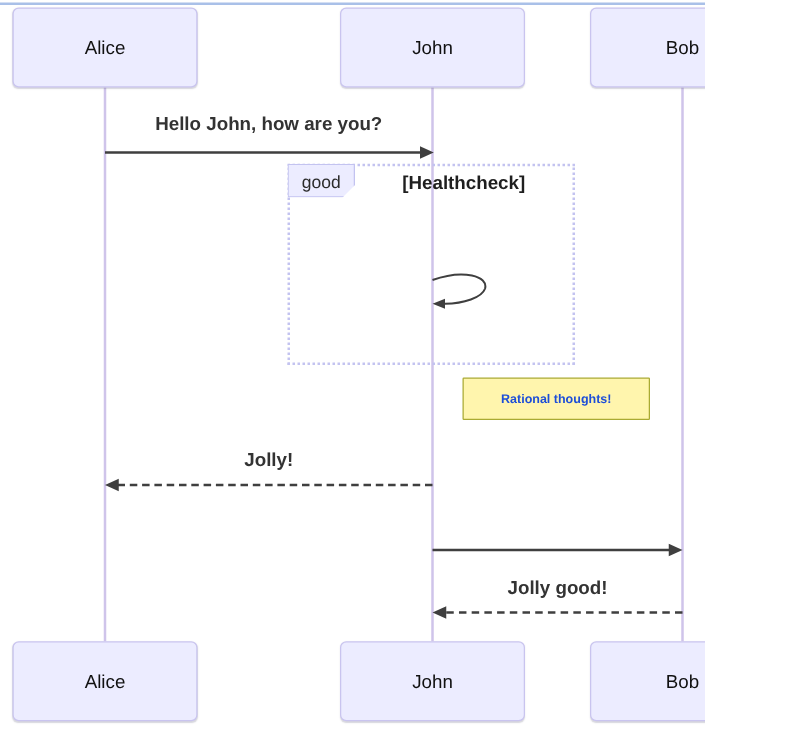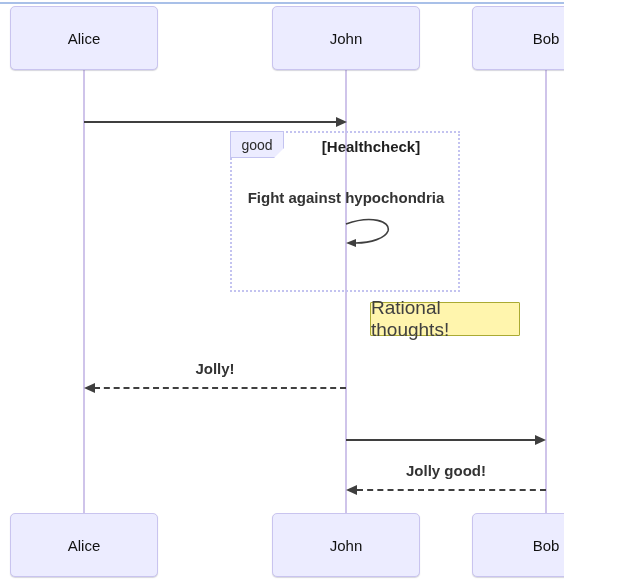--- a/index.html
+++ b/index.html
@@ -37,21 +37,21 @@
     font-size:14px;color:#2b2b2b;
   }
   .loop-condition{
     position:absolute;left:371px;top:138px;transform:translateX(-50%);
     font-size:15px;color:#1f1f1f;white-space:nowrap;font-weight:bold;
   }
   .note-box{
     position:absolute;left:370px;top:302px;width:150px;height:34px;
     background:#fff5ad;border:1px solid #aaaa33;box-sizing:border-box;
     display:flex;align-items:center;justify-content:center;
-    font-size:19px;color:#404040;border-radius:1px;
+    font-size:10px;color:#1d4ed8;border-radius:1px;font-weight:bold;
   }
   .selfloop{position:absolute;left:345px;top:218px;}
 </style>
 </head>
 <body>
 
 <div id="stage">
 
   <div id="top-edge"></div>
 
@@ -62,30 +62,30 @@
   <div class="actor-box" style="left:10px;top:6px;">
     <span class="actor-label">Alice</span>
   </div>
   <div class="actor-box" style="left:272px;top:6px;">
     <span class="actor-label">John</span>
   </div>
   <div class="actor-box" style="left:472px;top:6px;">
     <span class="actor-label">Bob</span>
   </div>
 
+  <div class="msg-label" style="left:215px;top:91px;">Hello John, how are you?</div>
   <div class="arrow" style="left:84px;top:121px;width:253px;"></div>
   <div class="ah right" style="left:336px;top:117px;"></div>
 
   <div class="loop-frame"></div>
   <div class="loop-tab">
     <span>good</span>
   </div>
   <div class="loop-condition">[Healthcheck]</div>
 
-  <div class="msg-label" style="left:346px;top:189px;">Fight against hypochondria</div>
   <svg class="selfloop" width="52" height="32" viewBox="0 0 52 32">
     <path d="M 1 6 C 26 -3 46 3 43 13 C 40.5 20 26 25 11 25" fill="none" stroke="#3f3f3f" stroke-width="1.6"></path>
     <polygon points="11,21 11,29 1,25" fill="#3f3f3f"></polygon>
   </svg>
 
   <div class="note-box">
     <span>Rational thoughts!</span>
   </div>
 
   <div class="msg-label" style="left:215px;top:360px;">Jolly!</div>

